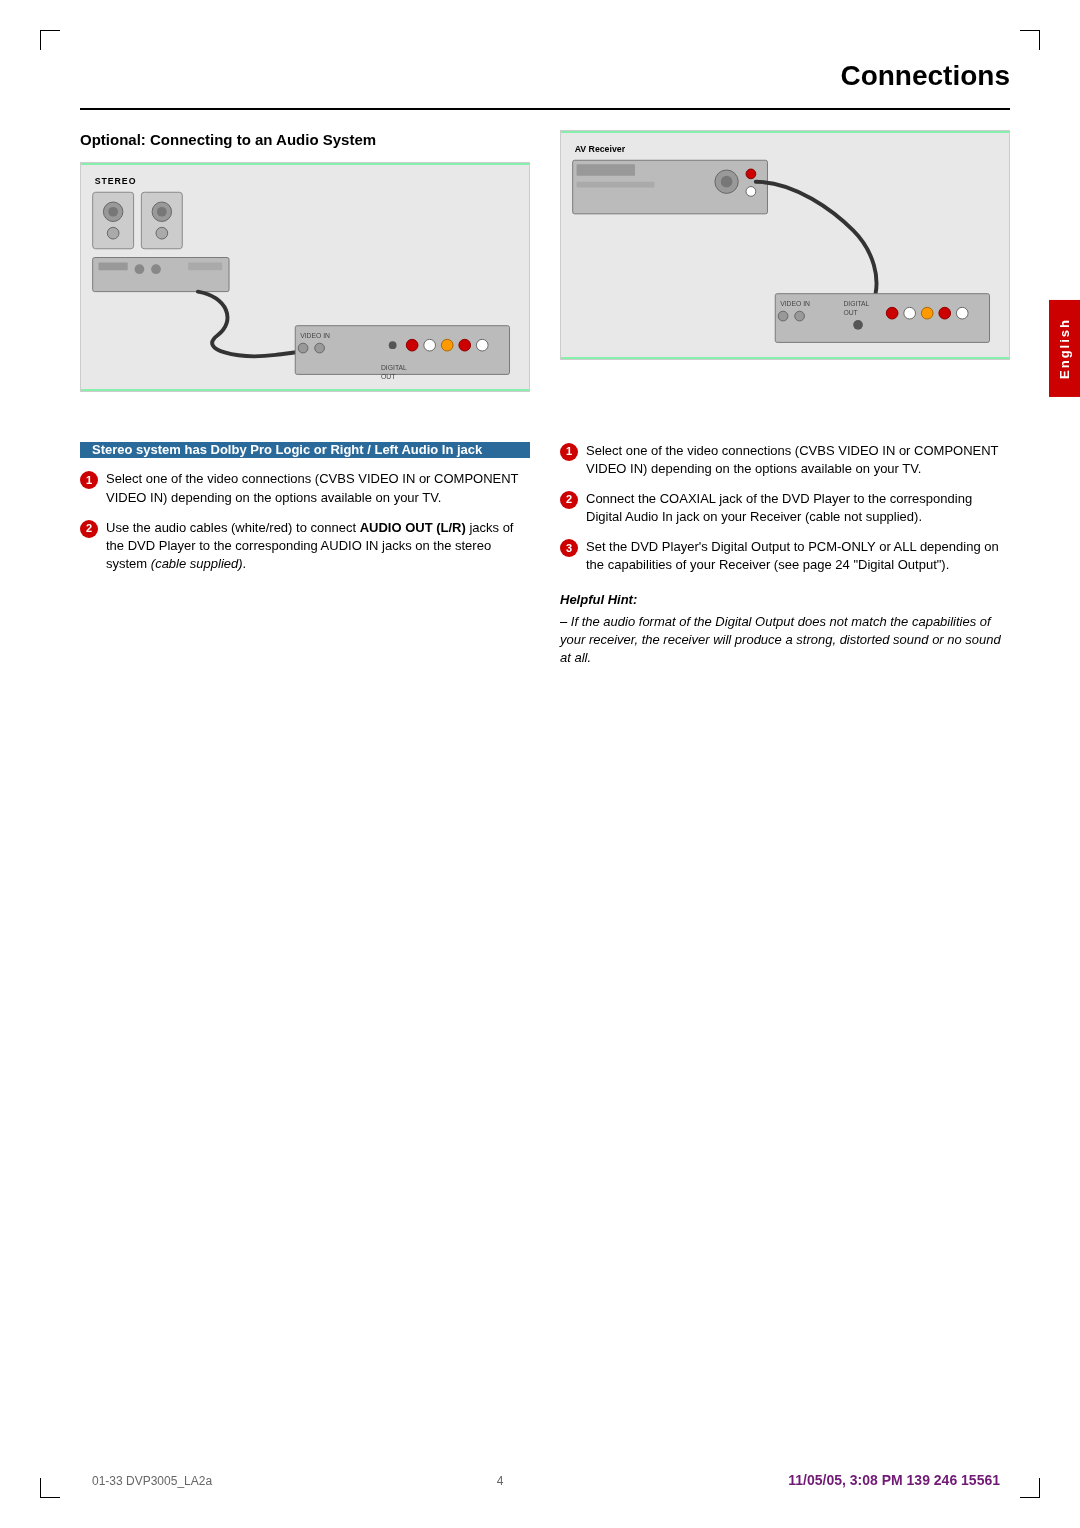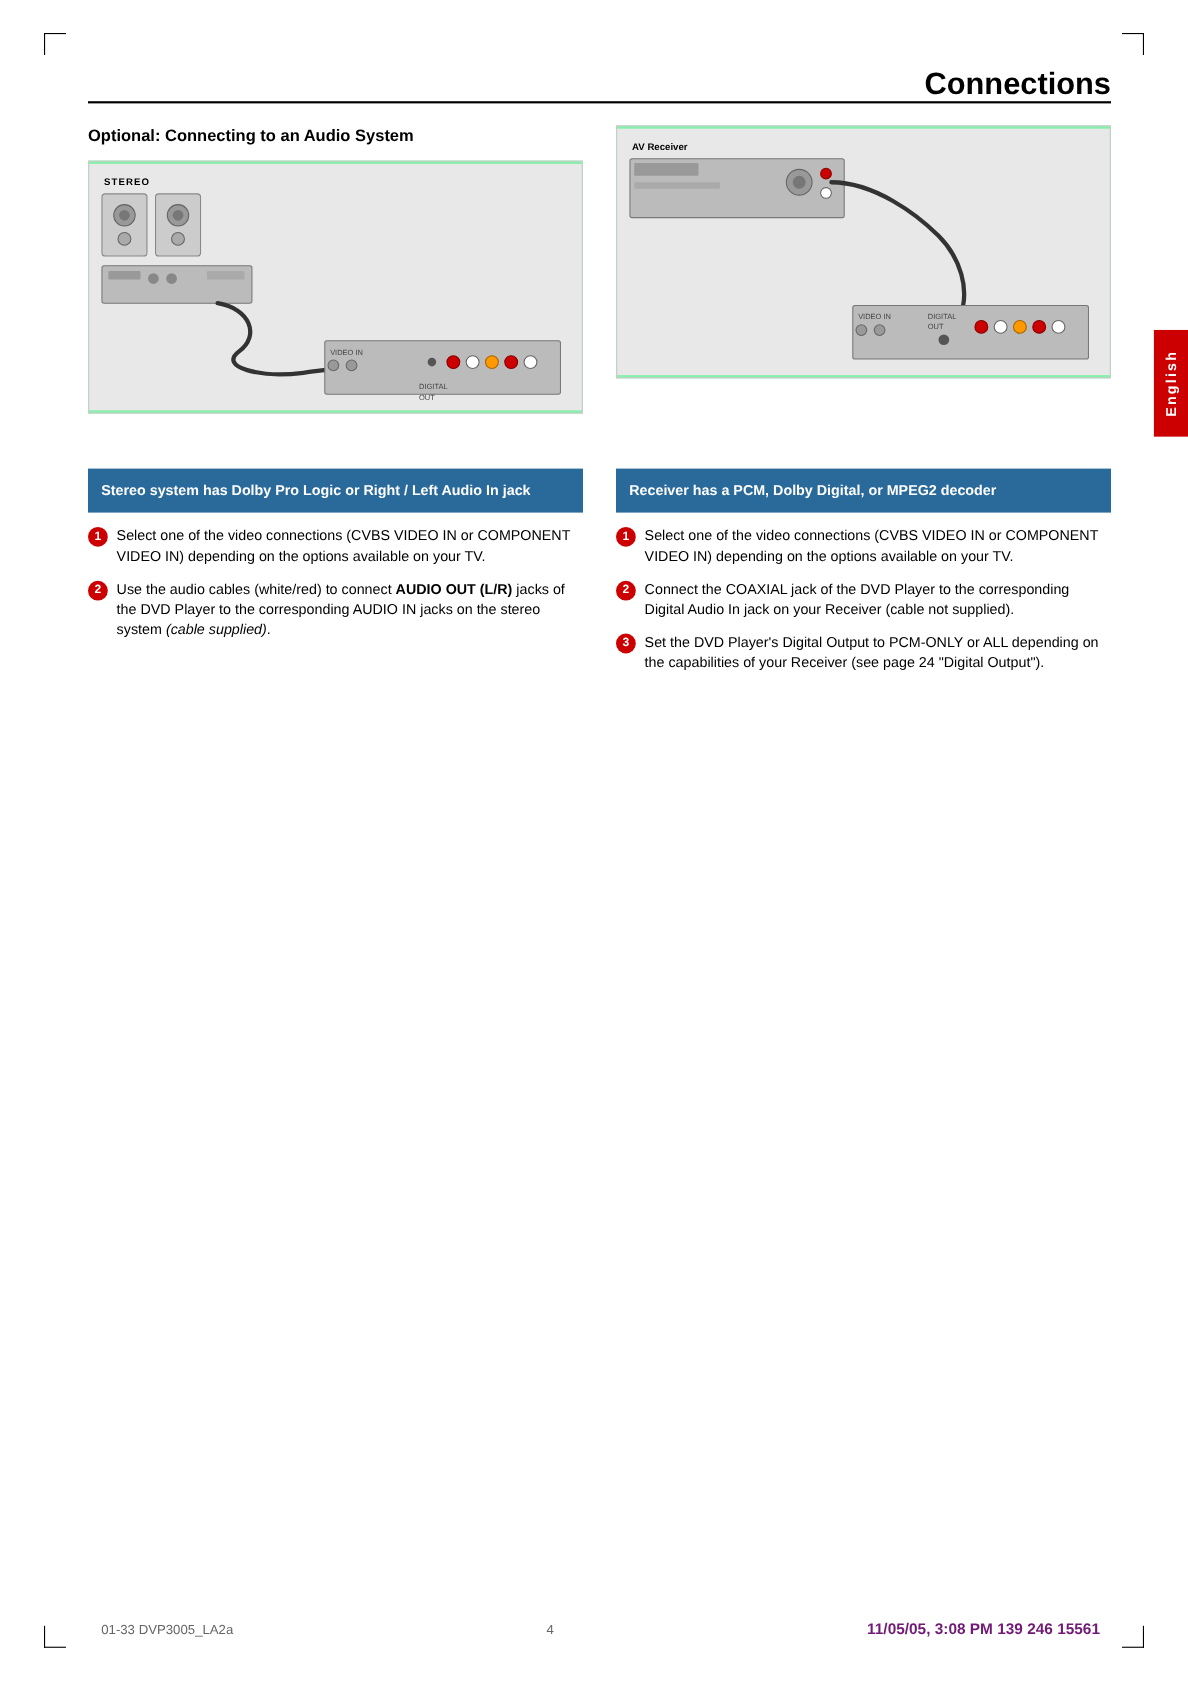--- a/index.html
+++ b/index.html
@@ -49,21 +49,21 @@
       font-weight: bold;
       letter-spacing: 2px;
     }
 
     
     .page-title {
       text-align: right;
       font-size: 28px;
       font-weight: bold;
       margin-bottom: 20px;
-      padding-bottom: 0;
+      padding-bottom: 16px;
       border-bottom: 2px solid #000;
     }
 
     
     .two-col {
       display: flex;
       gap: 30px;
       margin-bottom: 30px;
     }
 
@@ -86,21 +86,21 @@
       height: 230px;
       position: relative;
       overflow: hidden;
       margin-bottom: 20px;
     }
 
     
     .info-box {
       background: #2a6a9a;
       color: #fff;
-      padding: 12px 12px;
+      padding: 0 12px;
       font-size: 13px;
       font-weight: bold;
       margin-bottom: 12px;
       line-height: 1.3;
     }
 
     .steps-list {
       list-style: none;
       padding: 0;
     }
@@ -306,36 +306,39 @@
           <span class="step-text">Select one of the video connections (CVBS VIDEO IN or COMPONENT VIDEO IN) depending on the options available on your TV.</span>
         </li>
         <li>
           <span class="step-num">2</span>
           <span class="step-text">Use the audio cables (white/red) to connect <strong>AUDIO OUT (L/R)</strong> jacks of the DVD Player to the corresponding AUDIO IN jacks on the stereo system <em>(cable supplied)</em>.</span>
         </li>
       </ul>
     </div>
 
     <div class="bottom-col">
-      <div class="info-box">Receiver has a PCM, Dolby Digital, or MPEG2 decoder</div>
       <ul class="steps-list">
         <li>
           <span class="step-num">1</span>
           <span class="step-text">Select one of the video connections (CVBS VIDEO IN or COMPONENT VIDEO IN) depending on the options available on your TV.</span>
         </li>
         <li>
           <span class="step-num">2</span>
           <span class="step-text">Connect the COAXIAL jack of the DVD Player to the corresponding Digital Audio In jack on your Receiver (cable not supplied).</span>
         </li>
         <li>
           <span class="step-num">3</span>
           <span class="step-text">Set the DVD Player's Digital Output to PCM-ONLY or ALL depending on the capabilities of your Receiver (see page 24 "Digital Output").</span>
         </li>
       </ul>
 
+      <div class="helpful-hint">
+        <div class="hint-title">Helpful Hint:</div>
+        <div class="hint-body">– If the audio format of the Digital Output does not match the capabilities of your receiver, the receiver will produce a strong, distorted sound or no sound at all.</div>
+      </div>
     </div>
   </div>
 
   <div class="footer-bar">
     <span>01-33 DVP3005_LA2a</span>
     <span>4</span>
     <span class="footer-right">
       <span>11/05/05, 3:08 PM</span>
       <span>139 246 15561</span>
     </span>

